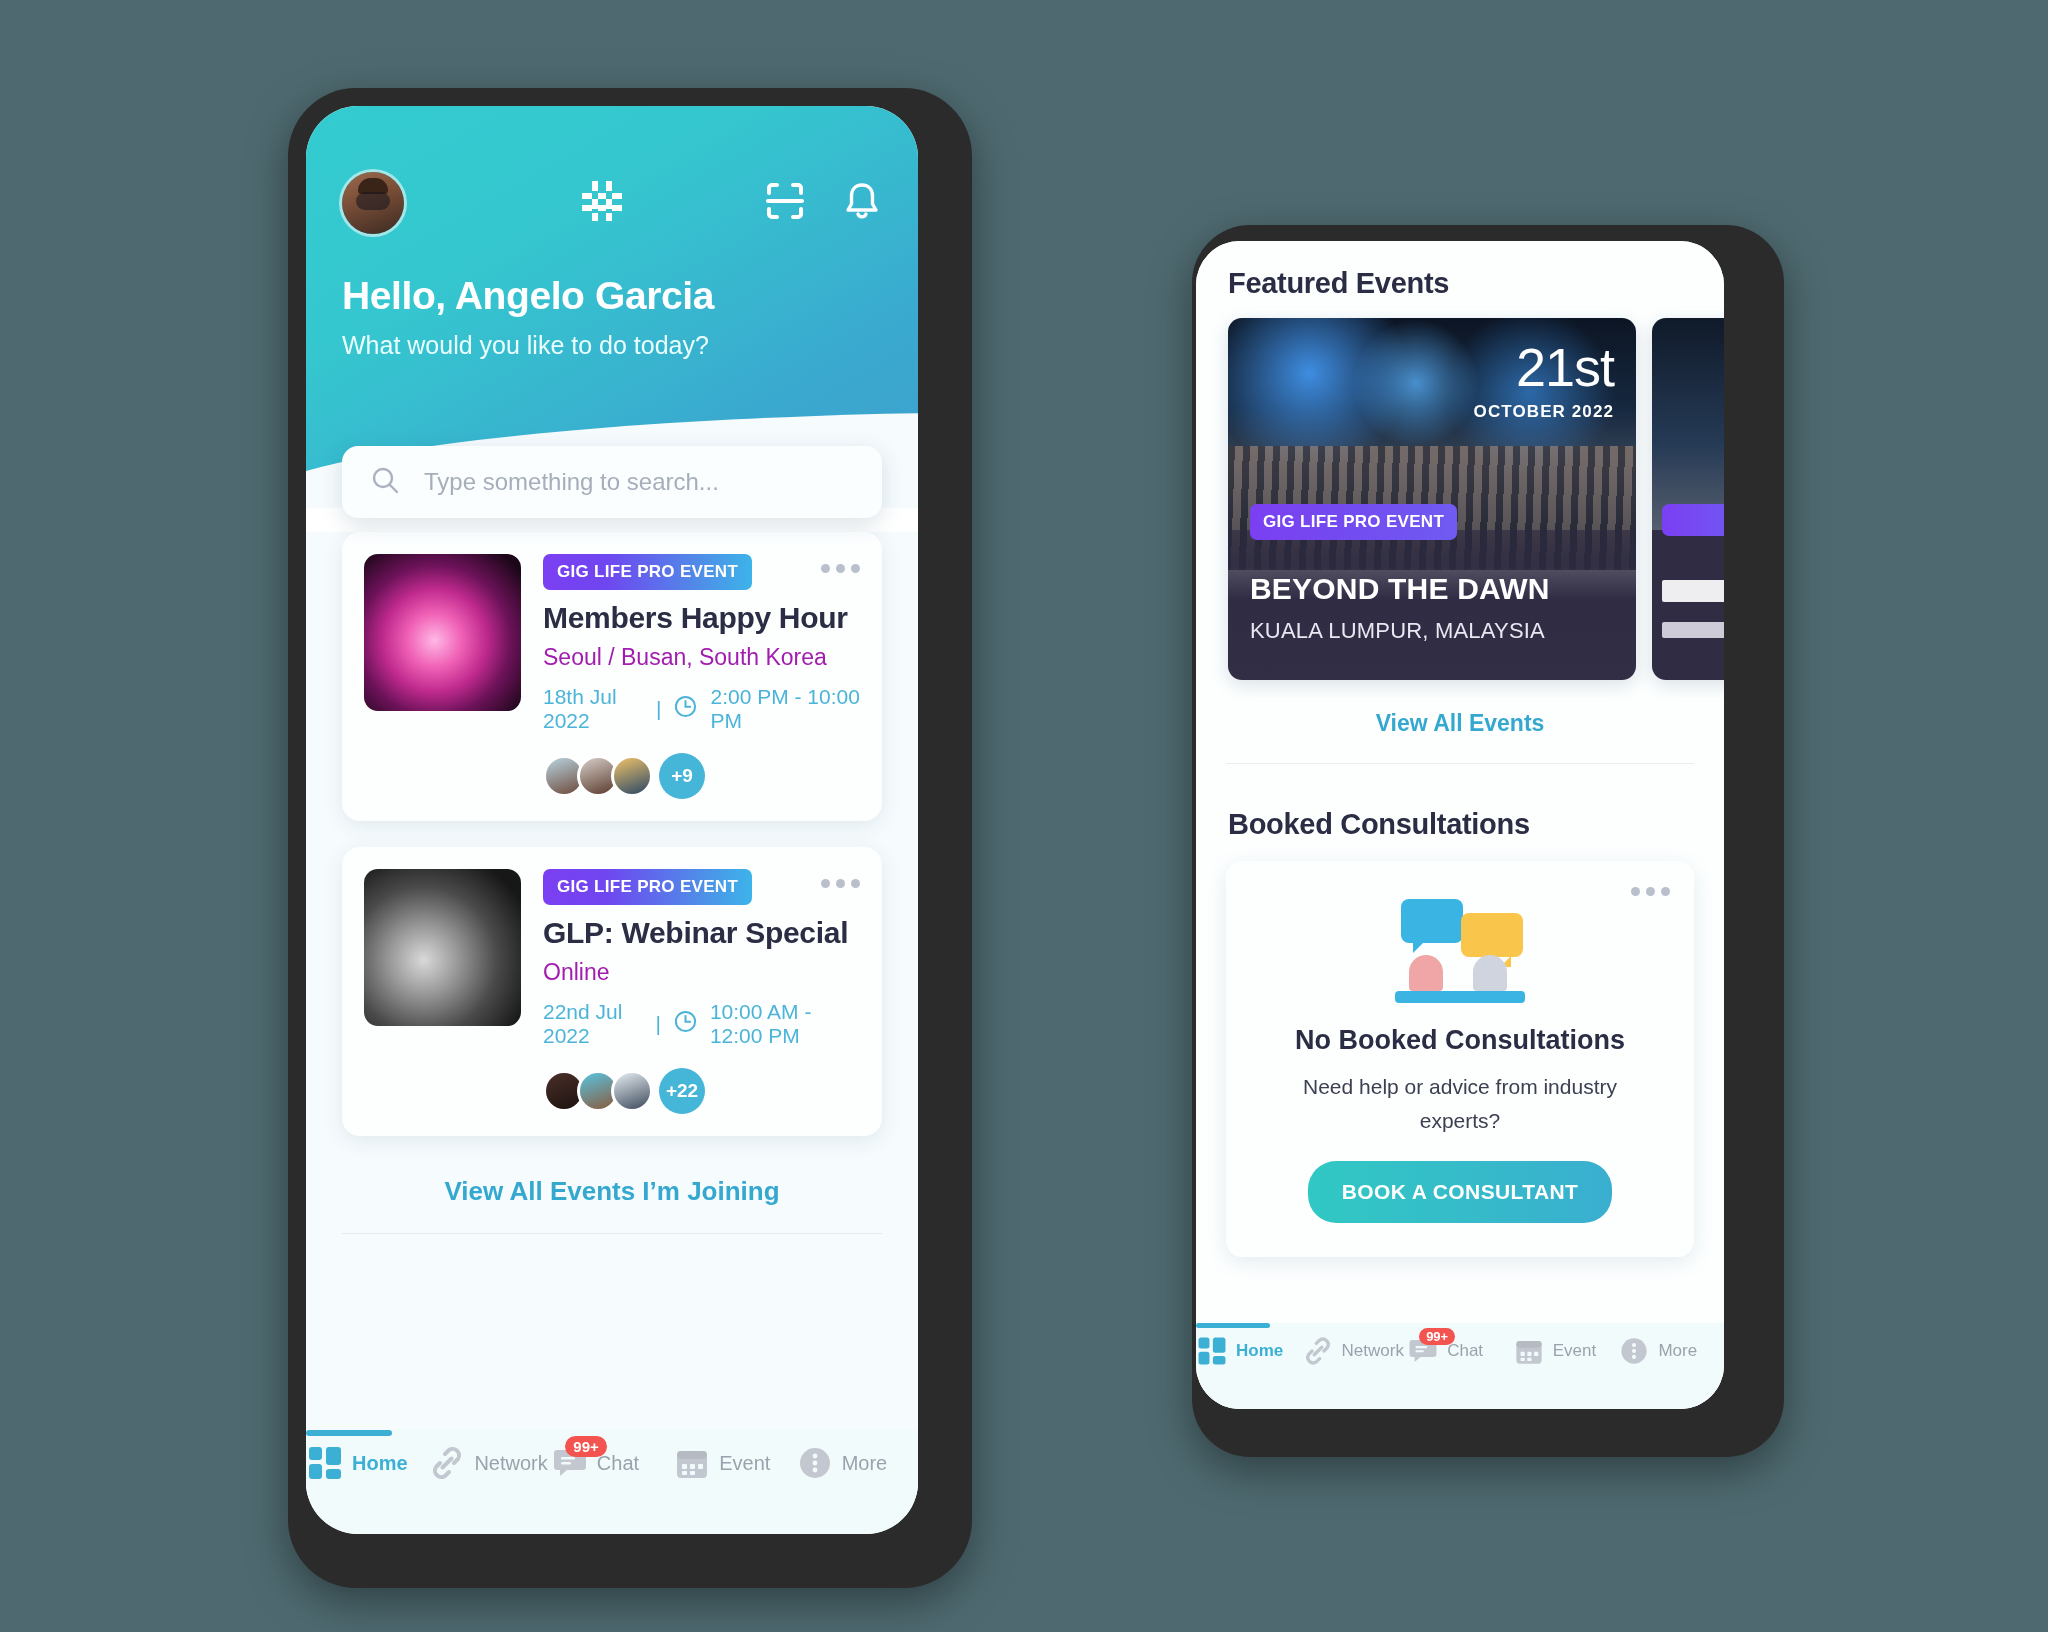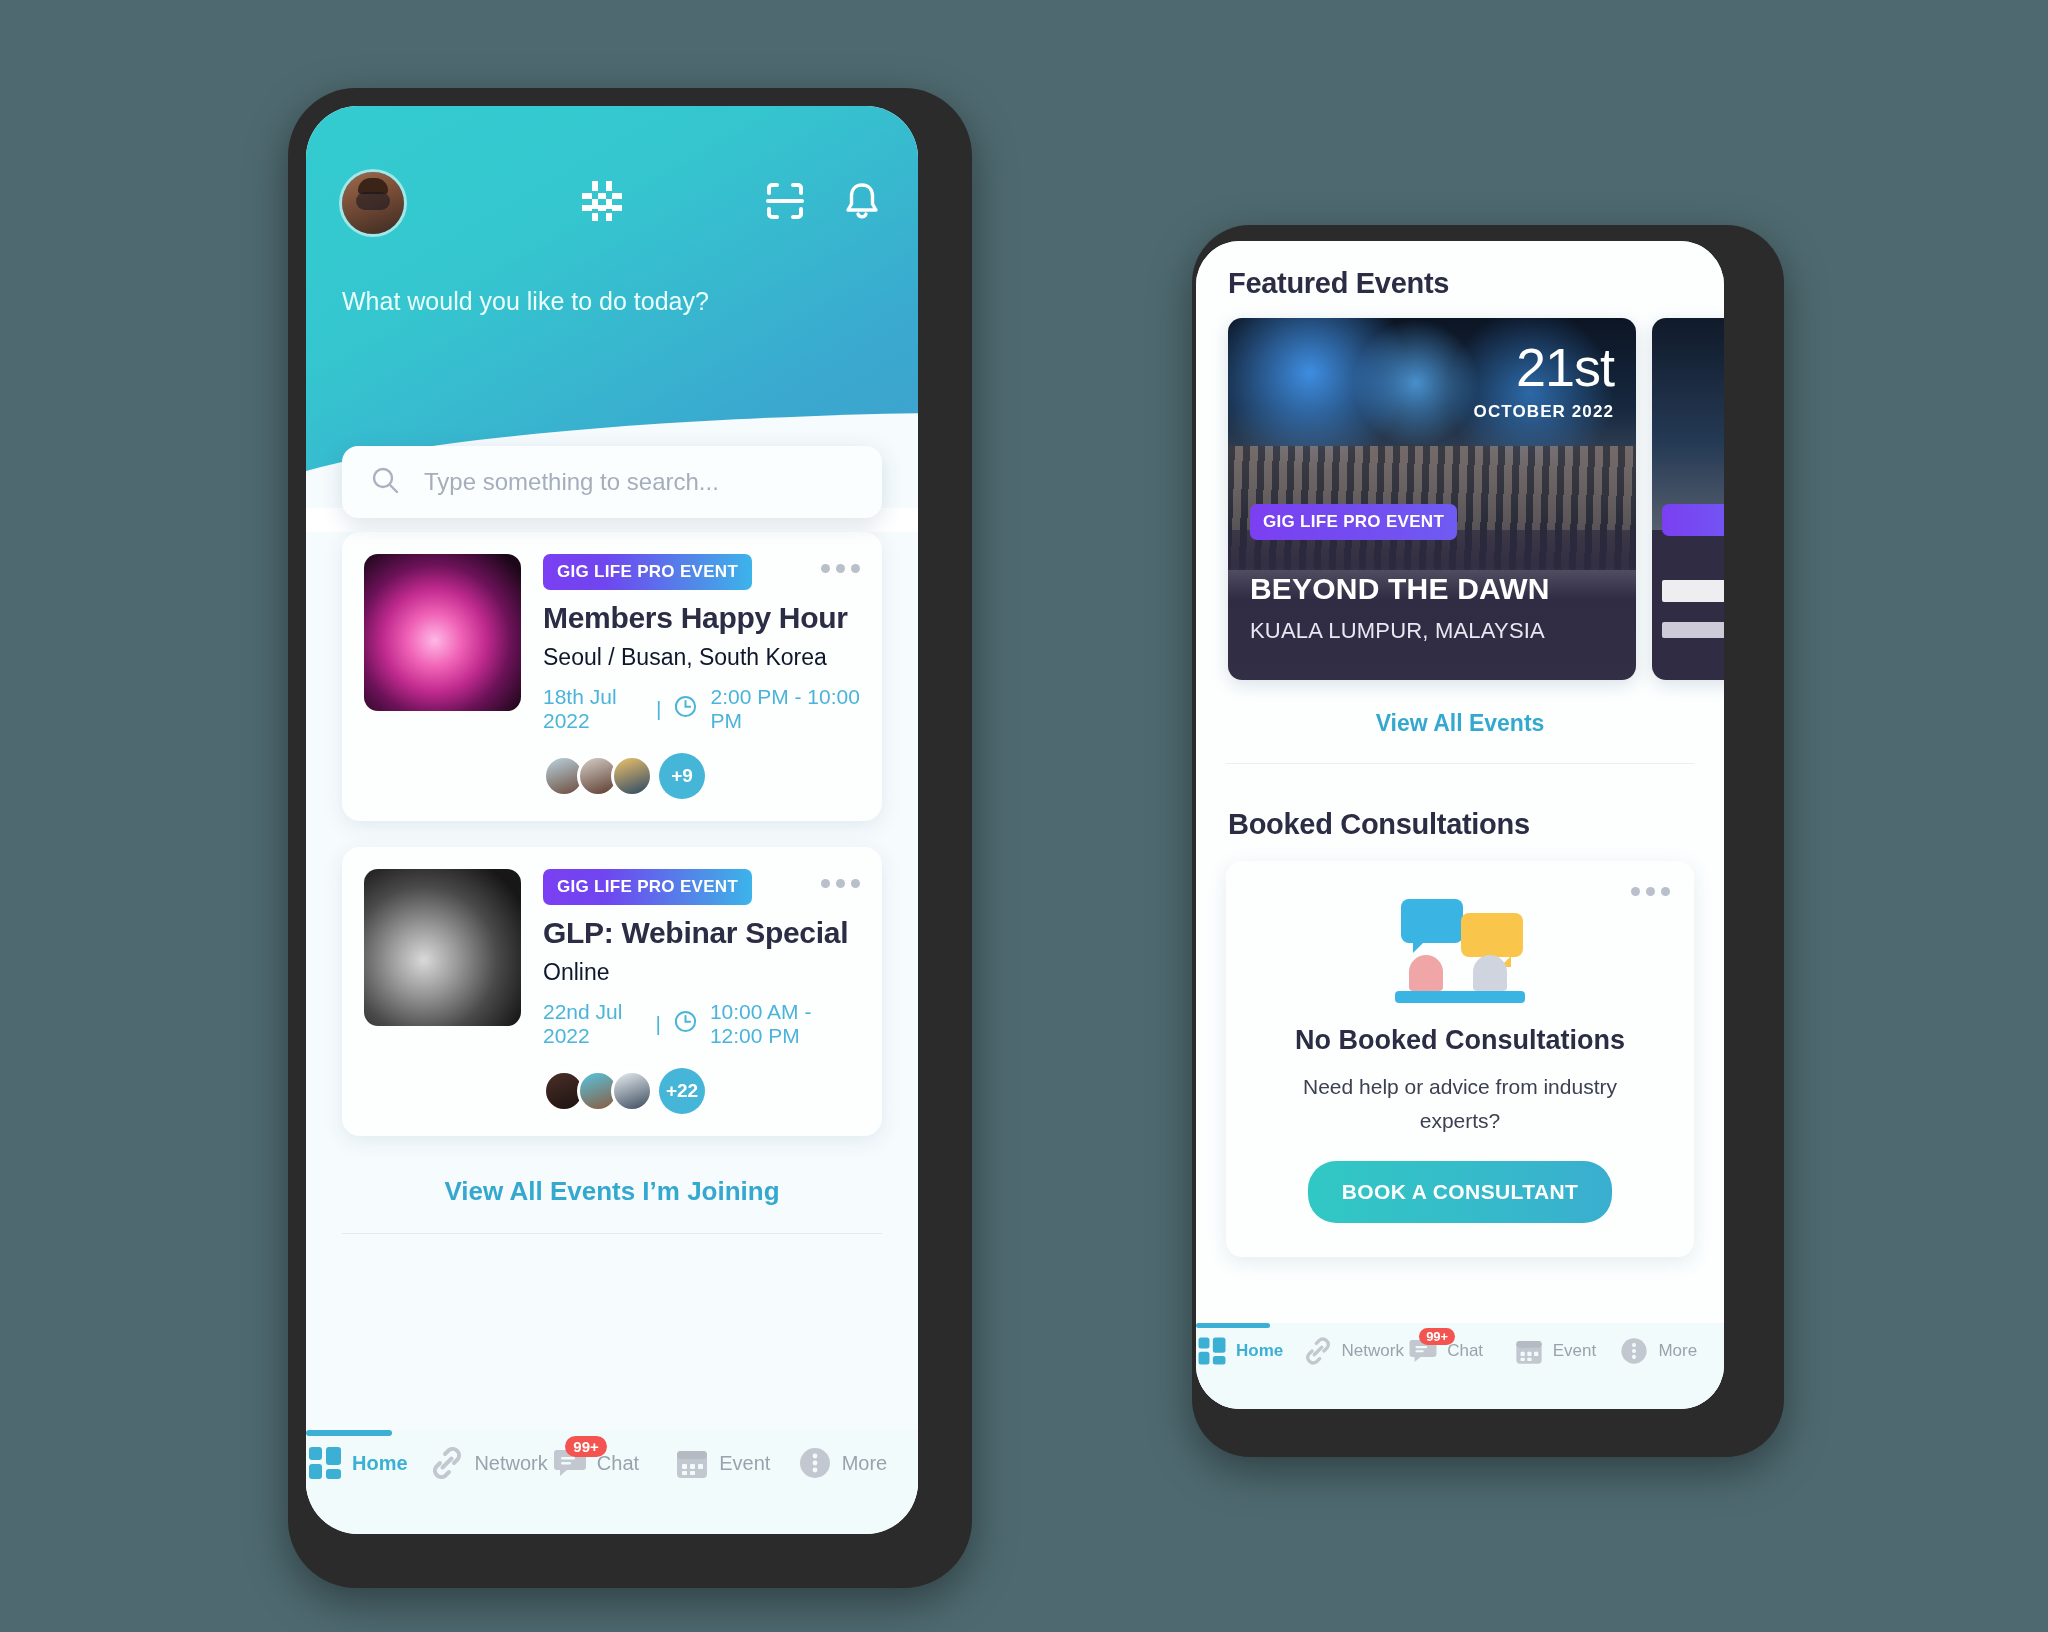--- a/index.html
+++ b/index.html
@@ -179,21 +179,21 @@
 
   .event-name {
     font-size: 30px;
     font-weight: 700;
     color: #2b2d45;
     margin-top: 11px;
     letter-spacing: -0.3px;
   }
   .event-loc {
     font-size: 23px;
-    color: #0f172a;
+    color: #a21caf;
     margin-top: 9px;
   }
   .event-when {
     display: flex;
     align-items: center;
     gap: 12px;
     margin-top: 14px;
     color: #4cb4d8;
     font-size: 21px;
     font-weight: 500;
@@ -460,20 +460,21 @@
             <span>
               <svg width="40" height="42" viewBox="0 0 40 42" fill="none" stroke="#ffffff" stroke-width="3.4" stroke-linecap="round" stroke-linejoin="round">
                 <path d="M20 5 C13 5 9.5 10 9.5 16 V24 L6 30 H34 L30.5 24 V16 C30.5 10 27 5 20 5 Z"></path>
                 <path d="M16 34 a4.2 4.2 0 0 0 8 0"></path>
               </svg>
             </span>
           </div>
         </div>
 
         <div class="hero-text">
+          <div class="hero-greeting">Hello, Angelo Garcia</div>
           <div class="hero-sub">What would you like to do today?</div>
         </div>
 
         <div class="hero-curve"></div>
       </div>
 
       <div class="search-wrap">
         <span>
           <svg width="30" height="30" viewBox="0 0 30 30" fill="none" stroke="#aab2bf" stroke-width="2.4" stroke-linecap="round">
             <circle cx="13" cy="13" r="9"></circle>

